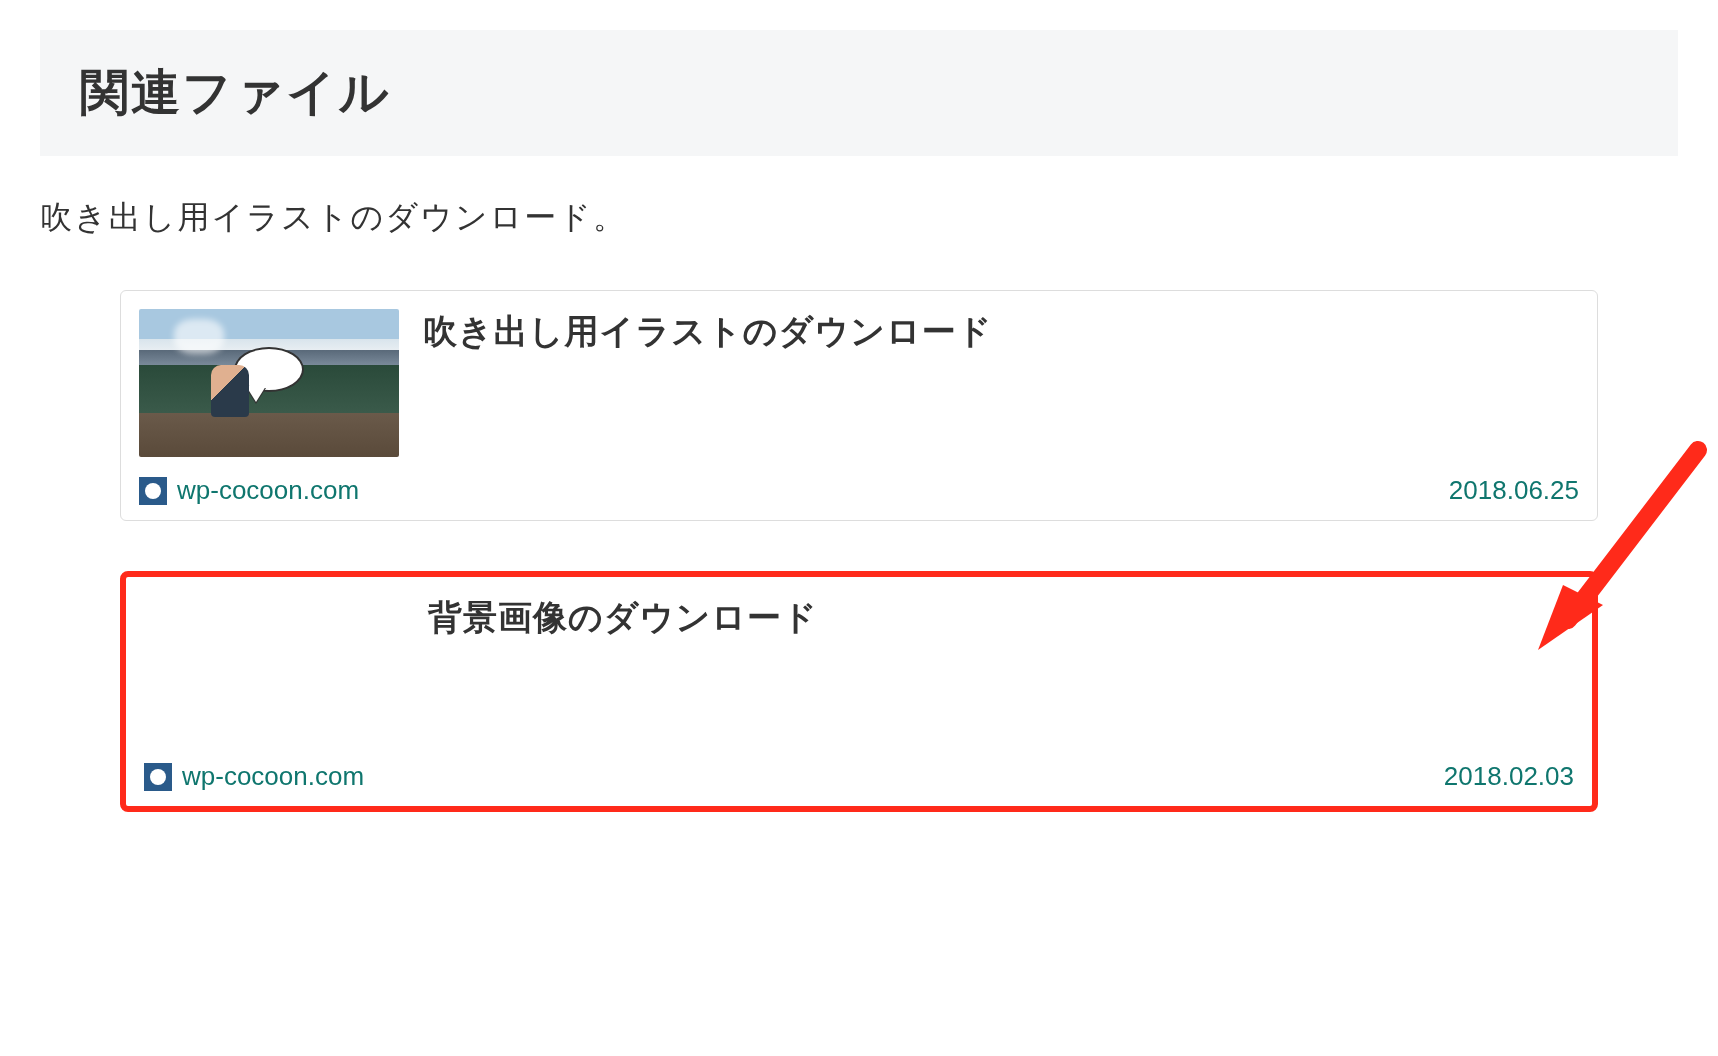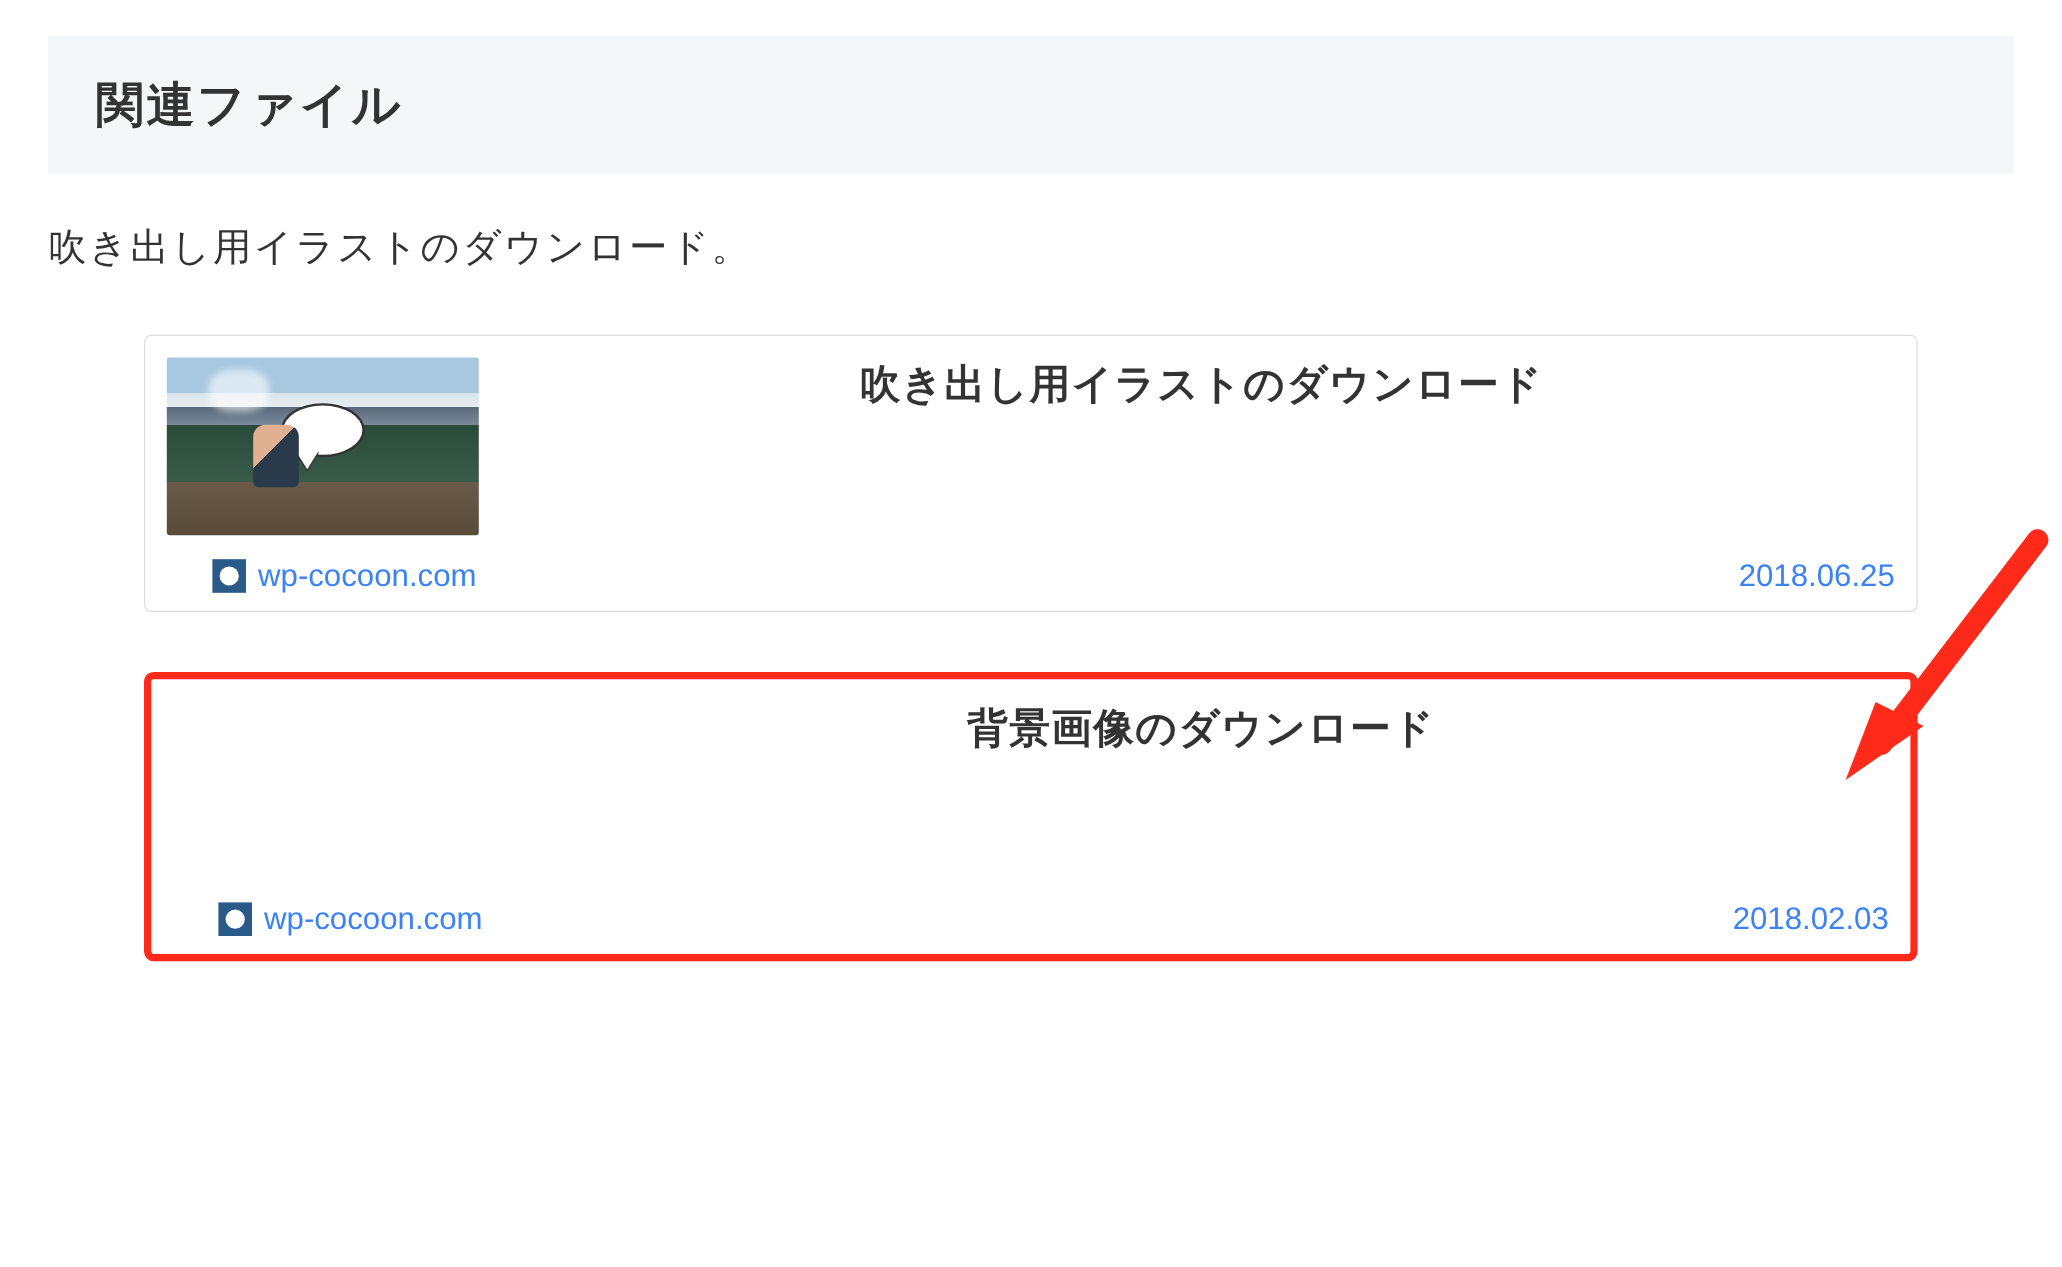--- a/index.html
+++ b/index.html
@@ -17,21 +17,21 @@
     }
     .container {
       padding: 0 40px;
     }
     .section-header {
       background: #f5f6f7;
       padding: 30px 40px;
       margin: 30px 0 40px 0;
     }
     .section-header h2 {
-      font-size: 40px;
+      font-size: 49px;
       font-weight: 700;
       color: #333;
       letter-spacing: 2px;
     }
     .intro-text {
       font-size: 32px;
       color: #333;
       margin-bottom: 50px;
       letter-spacing: 2px;
     }
@@ -120,42 +120,40 @@
       grid-template-columns: repeat(13, 1fr);
       grid-template-rows: repeat(7, 1fr);
       gap: 0;
     }
     .tile {
       transform: rotate(45deg) scale(1.3);
       border-radius: 2px;
     }
     .card-content {
       flex: 1;
-      text-align: center;
     }
     .card-title {
       font-size: 34px;
       font-weight: 700;
       color: #333;
       margin-bottom: 6px;
       letter-spacing: 1px;
     }
     .card-desc {
       font-size: 26px;
       color: #666;
       line-height: 1.5;
       letter-spacing: 1px;
     }
     .card-footer {
       display: flex;
       justify-content: space-between;
       align-items: center;
       font-size: 26px;
-      color: #3b82f6;
-      margin-left: 38px;
+      color: #0f766e;
     }
     .site-info {
       display: flex;
       align-items: center;
       gap: 10px;
     }
     .favicon {
       width: 28px;
       height: 28px;
       background: #2a5a8a;

